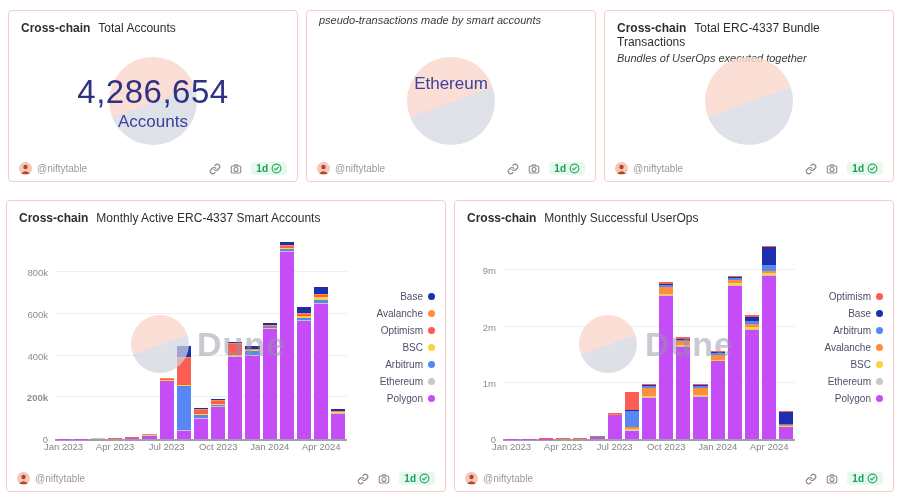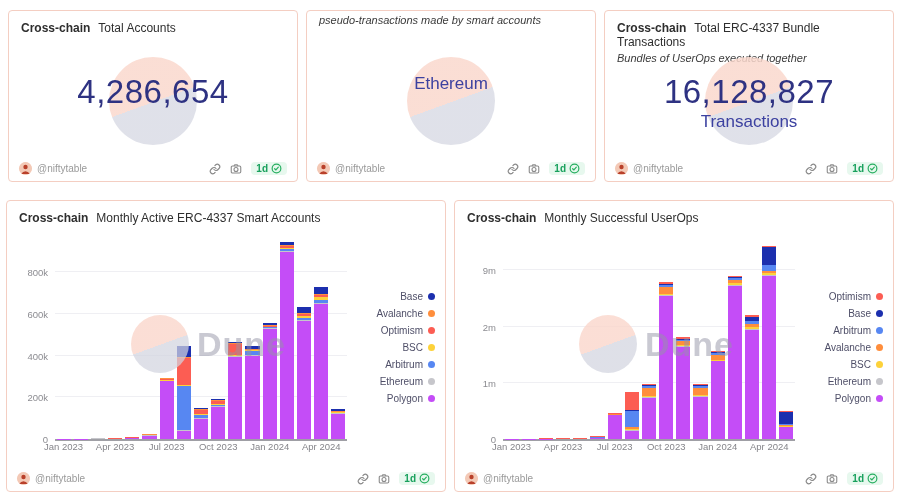--- a/index.html
+++ b/index.html
@@ -46,20 +46,21 @@
 </head>
 <body>
 
 <div class="card" style="left:8px;top:10px;width:290px;height:172px">
   <div class="card-header">
     <span class="hdr-prefix">Cross-chain</span><span class="hdr-title">Total Accounts</span>
   </div>
   <div class="wm-circle-big"></div>
   <div class="stat">
     <div class="stat-value">4,286,654</div>
+    <div class="stat-unit">Accounts</div>
   </div>
   <div class="card-footer footer-tpl">
       <div class="footer-left">
         <span class="avatar">
           <svg width="13" height="13" viewBox="0 0 13 13">
             <circle cx="6.5" cy="6.5" r="6.5" fill="#f3c9b6"></circle>
             <circle cx="6.5" cy="5" r="2.2" fill="#b9402a"></circle>
             <path d="M1.8 12 Q6.5 6.5 11.2 12 Z" fill="#b9402a"></path>
           </svg>
         </span>
@@ -135,24 +136,20 @@
       </div>
     </div>
 </div>
 
 <div class="card" style="left:604px;top:10px;width:290px;height:172px">
   <div class="card-header">
     <span class="hdr-prefix">Cross-chain</span><span class="hdr-title">Total ERC-4337 Bundle Transactions</span>
   </div>
   <div class="subtitle">Bundles of UserOps executed together</div>
   <div class="wm-circle-big"></div>
-  <div class="stat">
-    <div class="stat-value">16,128,827</div>
-    <div class="stat-unit">Transactions</div>
-  </div>
   <div class="card-footer footer-tpl">
       <div class="footer-left">
         <span class="avatar">
           <svg width="13" height="13" viewBox="0 0 13 13">
             <circle cx="6.5" cy="6.5" r="6.5" fill="#f3c9b6"></circle>
             <circle cx="6.5" cy="5" r="2.2" fill="#b9402a"></circle>
             <path d="M1.8 12 Q6.5 6.5 11.2 12 Z" fill="#b9402a"></path>
           </svg>
         </span>
         <span class="handle">@niftytable</span>
@@ -190,21 +187,21 @@
   </div>
   <div class="chart-area">
     <div class="plot-col">
       <div class="plot">
         <div class="wm wm-chart">
           <span class="wm-circle-small"></span>
           <span class="wm-word">Dune</span>
         </div>
       <div class="ytick" style="bottom: 0%;">0</div>
           <div class="gridline" style="bottom: 20.8333%;"></div>
-          <div class="ytick" style="bottom: 20.8333%;">200k</div>
+          <div class="ytick" style="bottom: 20.8333%; font-weight: bold;">200k</div>
           <div class="gridline" style="bottom: 41.6667%;"></div>
           <div class="ytick" style="bottom: 41.6667%;">400k</div>
           <div class="gridline" style="bottom: 62.5%;"></div>
           <div class="ytick" style="bottom: 62.5%;">600k</div>
           <div class="gridline" style="bottom: 83.3333%;"></div>
           <div class="ytick" style="bottom: 83.3333%;">800k</div>
           <div class="bar" style="left: 0.529412%; width: 4.82353%;">
             <div class="seg" style="bottom: 0%; height: 0.104167%; background: rgb(196, 77, 247);"></div>
             <div class="seg" style="bottom: 0.104167%; height: 0.0208333%; background: rgb(198, 198, 203);"></div>
             <div class="seg" style="bottom: 0.125%; height: 0.0104166%; background: rgb(252, 93, 83);"></div>

